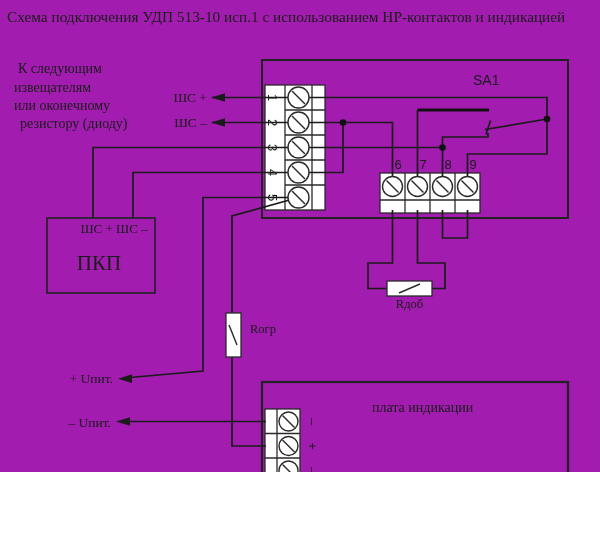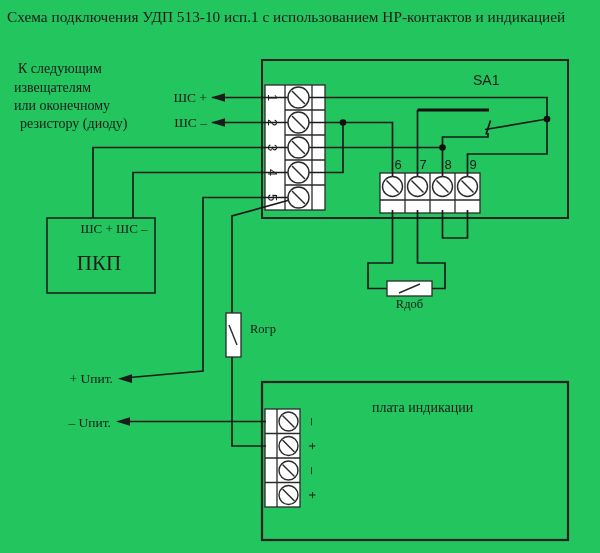--- a/index.html
+++ b/index.html
@@ -1,17 +1,17 @@
 <!DOCTYPE html>
 <html><head>
 <meta charset="utf-8">
 <style>
   html,body{margin:0;padding:0;background:#fff;}
   .page{
-    position:relative;width:600px;height:553px;background:#22c55e;
+    position:relative;width:600px;height:472px;background:#a21caf;
     font-family:"Liberation Serif", serif;overflow:hidden;
   }
   svg{display:block;}
   text{fill:#1b1b1b;}
   .serif{font-family:"Liberation Serif", serif;}
   .sans{font-family:"Liberation Sans", sans-serif;}
   .wire{stroke:#1b1b1b;stroke-width:1.7;fill:none;stroke-linejoin:miter;stroke-linecap:butt;}
   .wire-thick{stroke:#111;stroke-width:3.2;fill:none;}
   .boxline{stroke:#222;fill:none;}
   .cell{stroke:#2a2a2a;stroke-width:1.3;fill:#fff;}

